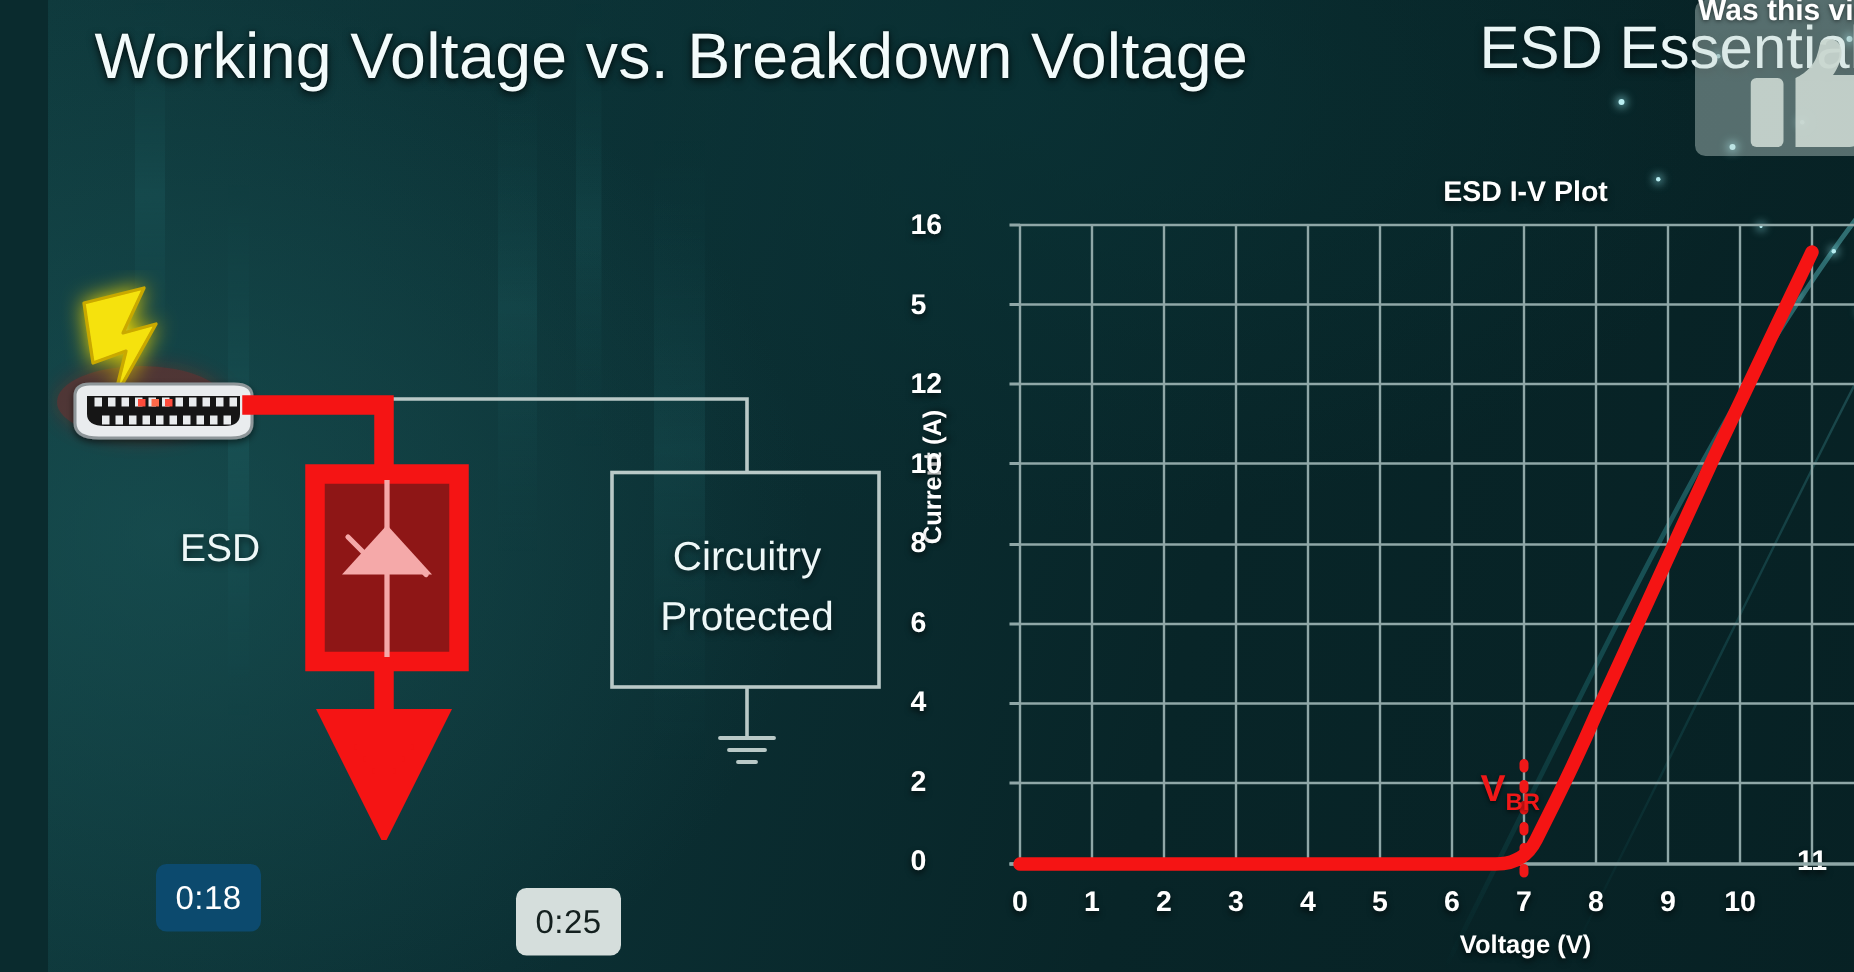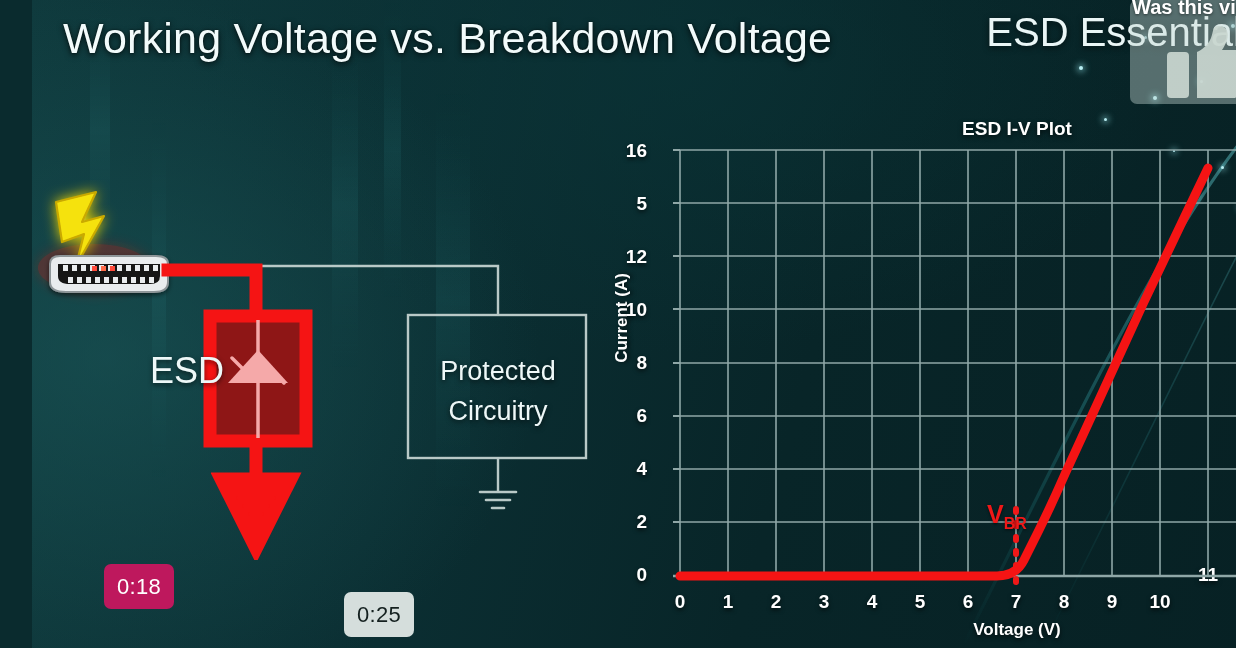--- a/index.html
+++ b/index.html
@@ -47,35 +47,35 @@
     position:absolute;left:1100px;top:-4px;width:150px;
     font-size:20px;font-weight:700;color:#ffffff;white-space:nowrap;
     text-shadow:0 1px 3px rgba(0,0,0,.5);
   }
   .thumb-icon{position:absolute;left:1135px;top:26px;}
 
   
   .circuit{position:absolute;left:0;top:180px;width:600px;height:380px;}
   .esd-label{
     position:absolute;left:88px;top:350px;width:104px;
-    text-align:right;font-size:36px;line-height:1.18;color:#eef8f8;font-weight:400;
+    text-align:left;font-size:26px;line-height:1.18;color:#eef8f8;font-weight:400;
     text-shadow:0 2px 5px rgba(0,0,0,.6);
   }
   .pc-label{
     position:absolute;left:378px;top:352px;width:176px;
     text-align:center;font-size:27px;line-height:1.48;color:#eef8f8;font-weight:400;
     text-shadow:0 2px 5px rgba(0,0,0,.6);
   }
 
   
   .ts{
     position:absolute;display:flex;align-items:center;justify-content:center;
     border-radius:7px;font-size:22px;letter-spacing:.3px;
   }
-  .ts-a{left:72px;top:564px;width:70px;height:45px;background:#be185d;color:#ffffff;}
+  .ts-a{left:72px;top:576px;width:70px;height:45px;background:#0c4a6e;color:#ffffff;}
   .ts-b{left:312px;top:592px;width:70px;height:45px;background:#d5dedc;color:#14201f;}
 
   
   .chart{position:absolute;left:575px;top:108px;width:661px;height:540px;}
   .chart-title{
     position:absolute;left:0;top:10px;width:820px;text-align:center;
     font-size:19px;font-weight:700;color:#ffffff;
     text-shadow:0 2px 5px rgba(0,0,0,.7);
   }
   .ylabel{
@@ -83,21 +83,21 @@
     font-size:17px;font-weight:700;color:#ffffff;
     transform:rotate(-90deg);
     text-shadow:0 2px 4px rgba(0,0,0,.7);
   }
   .xlabel{
     position:absolute;left:0px;top:512px;width:820px;text-align:center;
     font-size:17px;font-weight:700;color:#ffffff;
     text-shadow:0 2px 4px rgba(0,0,0,.7);
   }
   .ytick{
-    position:absolute;right:0;width:40px;text-align:right;
+    position:absolute;right:0;width:40px;
     font-size:19px;font-weight:700;color:#ffffff;
     text-shadow:0 2px 4px rgba(0,0,0,.7);
   }
   .xtick{
     position:absolute;width:40px;text-align:center;
     font-size:19px;font-weight:700;color:#ffffff;
     text-shadow:0 2px 4px rgba(0,0,0,.7);
   }
   .vbr{
     position:absolute;left:955px;top:500px;
@@ -242,22 +242,22 @@
         <line x1="460" y1="328" x2="472" y2="328"></line>
       </g>
     </g>
   </svg>
 
   <div class="esd-label">
     <div>ESD</div>
   </div>
 
   <div class="pc-label">
+    <div>Circuitry</div>
     <div>Protected</div>
-    <div>Circuitry</div>
   </div>
 
   <div class="ts ts-a">0:18</div>
   <div class="ts ts-b">0:25</div>
 
   <div class="chart">
 
     <div class="chart-title">ESD I-V Plot</div>
     <div class="ylabel">Current (A)</div>
     <div class="xlabel">Voltage (V)</div>
@@ -322,18 +322,18 @@
         <line x1="66" y1="414" x2="73" y2="414"></line>
         <line x1="66" y1="468" x2="73" y2="468"></line>
       </g>
 
       <line x1="409" y1="474" x2="409" y2="400" stroke="#f01818" stroke-width="6" stroke-dasharray="3 11" stroke-linecap="round"></line>
 
       <path d="M73 468 L390 468 Q409 468 417 452 L431 424 Q444 398 458 366
                L492 292 L536 196 L577 110 L601 60" fill="none" stroke="#f51414" stroke-width="9" stroke-linecap="round" stroke-linejoin="round"></path>
     </svg>
 
-    <div class="vbr" style="left:380px;top:392px;">
+    <div class="vbr" style="left:380px;top:404px;">
       <span>V</span><sub>BR</sub>
     </div>
   </div>
 
 </div>
 
 </body></html>

